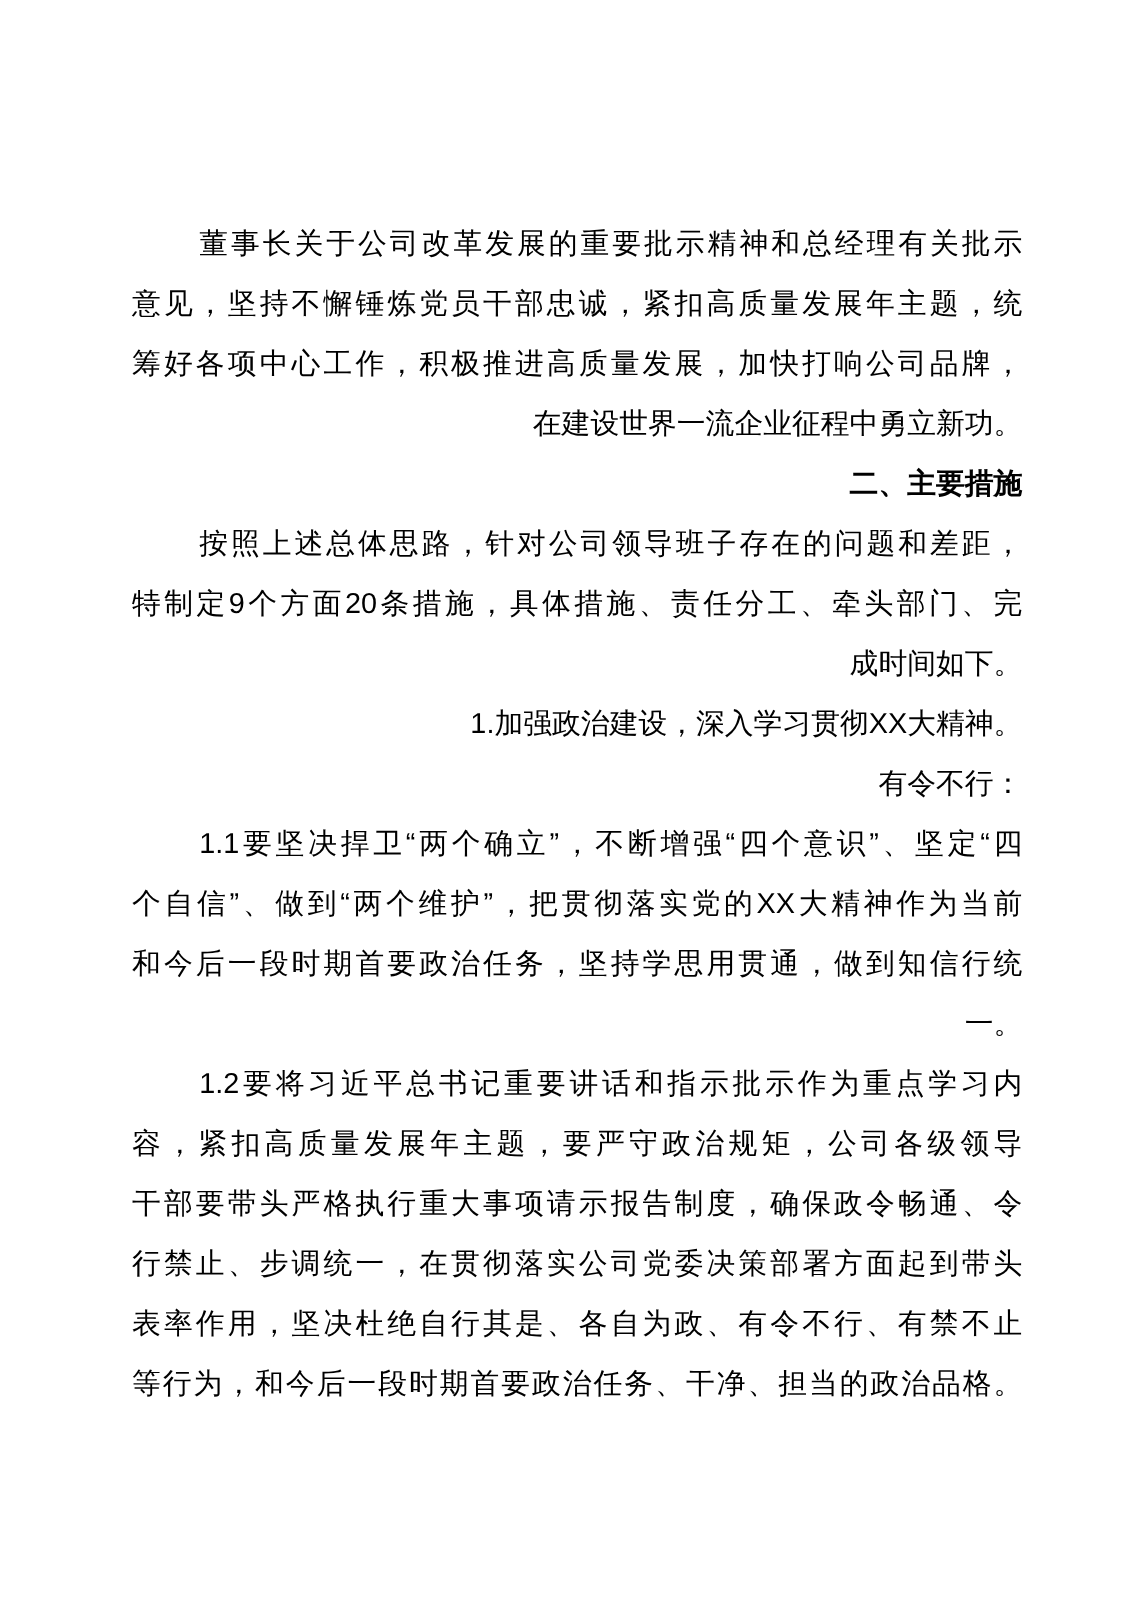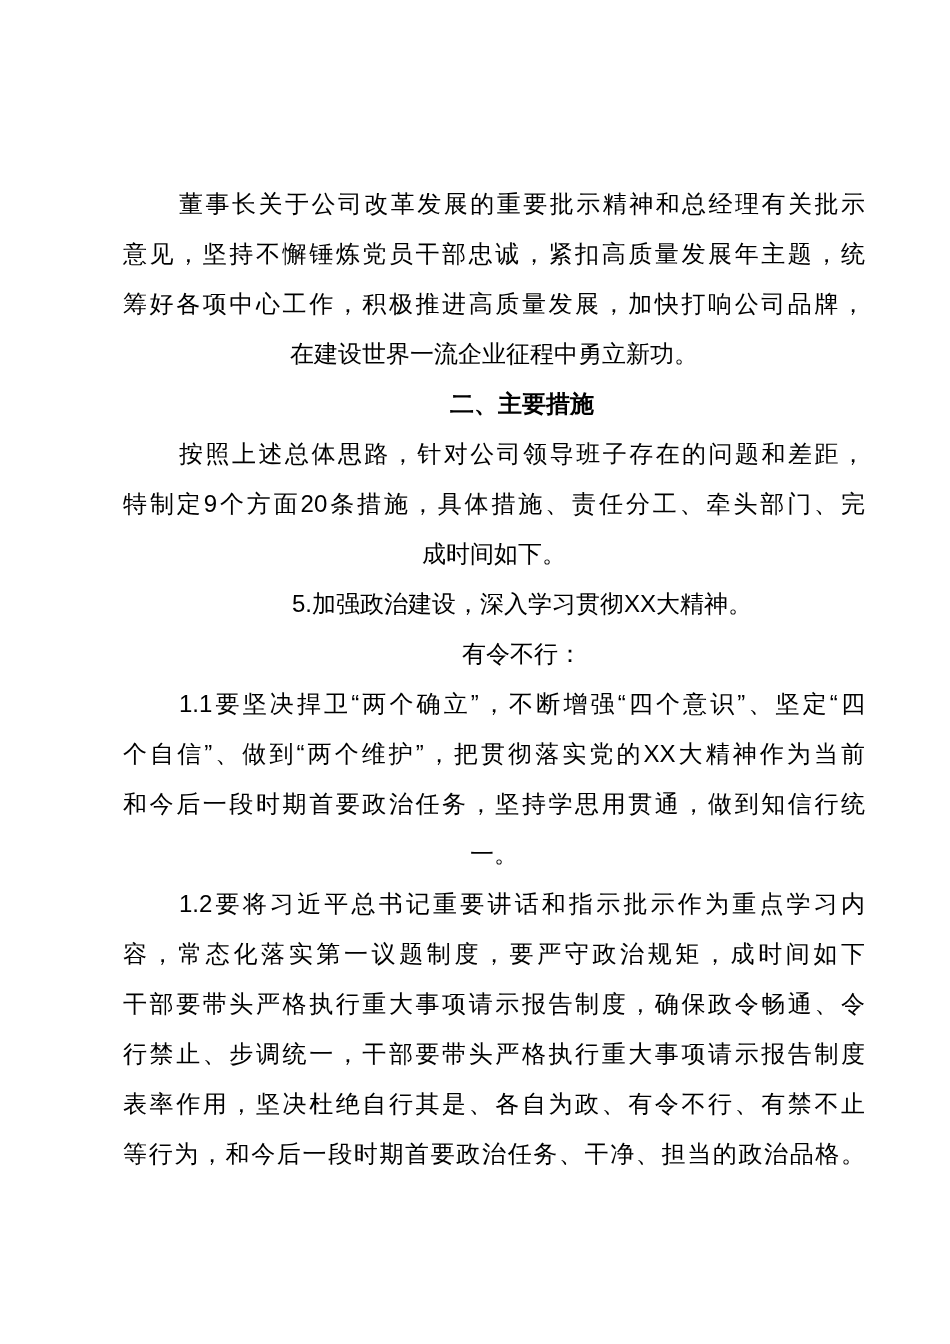--- a/index.html
+++ b/index.html
@@ -12,29 +12,29 @@
   }
   .page {
     position: relative;
     width: 950px;
     height: 1344px;
     background: #ffffff;
     overflow: hidden;
   }
   .content {
     position: absolute;
-    left: 123px;
+    left: 110px;
     top: 179px;
     width: 742px;
   }
   .line {
     height: 50px;
     line-height: 50px;
     font-size: 24px;
-    text-align: center;
+    text-align: right;
   }
   
   .j {
     text-align: justify;
     text-align-last: justify;
   }
   
   .ind { text-indent: 56px; }
   .bold { font-weight: 700; }
 </style>
@@ -55,37 +55,37 @@
       <div class="line ind bold">二、主要措施</div>
     </div>
 
     <div class="para">
       <div class="line ind j">按照上述总体思路，针对公司领导班子存在的问题和差距，</div>
       <div class="line j">特制定9个方面20条措施，具体措施、责任分工、牵头部门、完</div>
       <div class="line">成时间如下。</div>
     </div>
 
     <div class="para">
-      <div class="line ind">5.加强政治建设，深入学习贯彻XX大精神。</div>
+      <div class="line ind">1.加强政治建设，深入学习贯彻XX大精神。</div>
     </div>
 
     <div class="para">
       <div class="line ind">有令不行：</div>
     </div>
 
     <div class="para">
       <div class="line ind j">1.1要坚决捍卫“两个确立”，不断增强“四个意识”、坚定“四</div>
       <div class="line j">个自信”、做到“两个维护”，把贯彻落实党的XX大精神作为当前</div>
       <div class="line j">和今后一段时期首要政治任务，坚持学思用贯通，做到知信行统</div>
       <div class="line">一。</div>
     </div>
 
     <div class="para">
       <div class="line ind j">1.2要将习近平总书记重要讲话和指示批示作为重点学习内</div>
-      <div class="line j">容，常态化落实第一议题制度，要严守政治规矩，成时间如下</div>
+      <div class="line j">容，紧扣高质量发展年主题，要严守政治规矩，公司各级领导</div>
       <div class="line j">干部要带头严格执行重大事项请示报告制度，确保政令畅通、令</div>
-      <div class="line j">行禁止、步调统一，干部要带头严格执行重大事项请示报告制度</div>
+      <div class="line j">行禁止、步调统一，在贯彻落实公司党委决策部署方面起到带头</div>
       <div class="line j">表率作用，坚决杜绝自行其是、各自为政、有令不行、有禁不止</div>
       <div class="line j">等行为，和今后一段时期首要政治任务、干净、担当的政治品格。</div>
     </div>
 
   </div>
 </div>
 
 </body></html>

